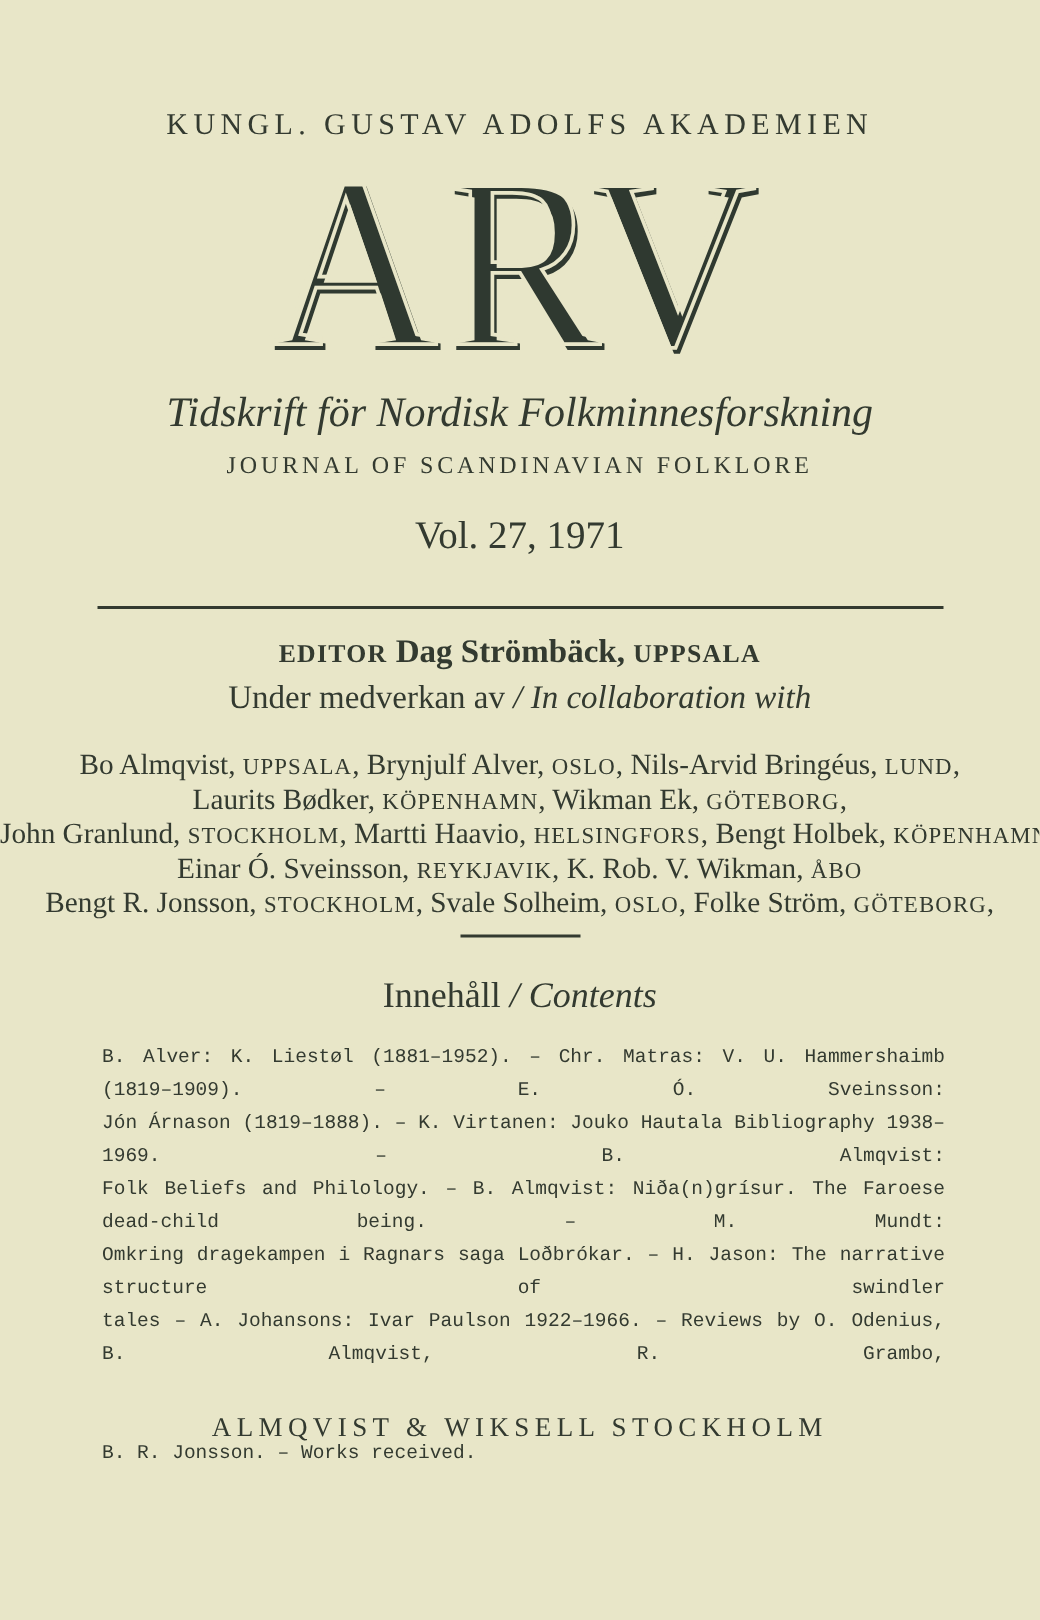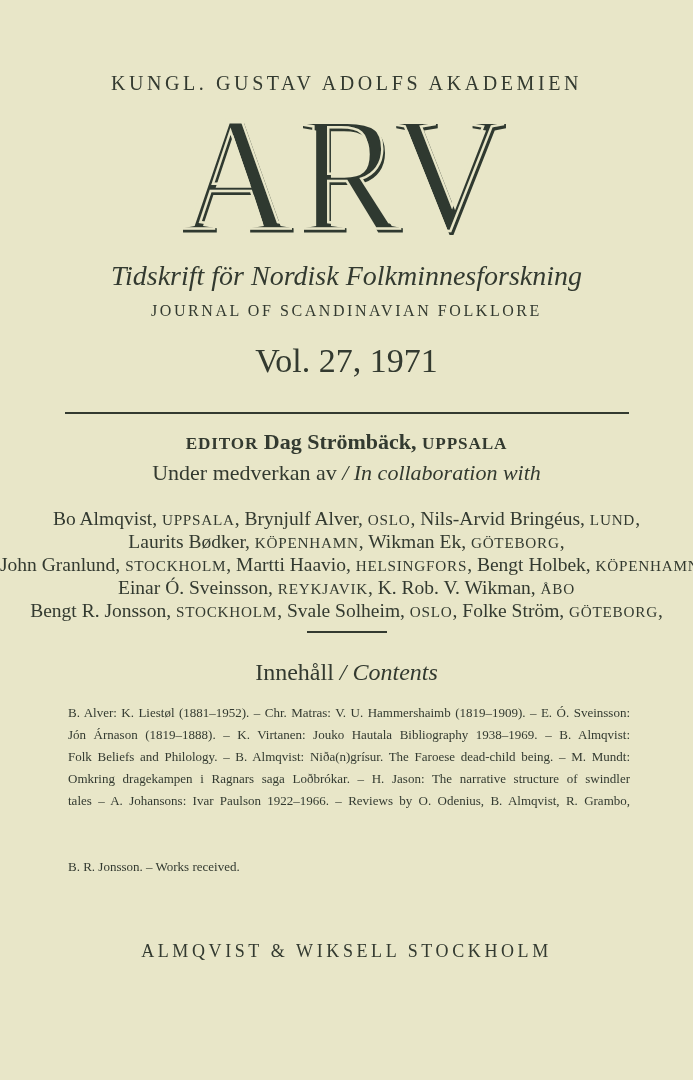--- a/index.html
+++ b/index.html
@@ -13,29 +13,29 @@
   .academy{margin-top:72px;font-size:20px;letter-spacing:0.18em;white-space:nowrap;}
   .arv-row{margin-top:0;line-height:1;transform:scaleX(0.95);}
   .arv-wrap{position:relative;display:inline-block;font-size:165px;line-height:1;letter-spacing:4px;color:#2f3930;}
   .arv-overlay{
     position:absolute;left:0;top:0;color:transparent;
     -webkit-text-stroke:2.5px #e8e6c8;
     transform:translate(-3px,-4px);pointer-events:none;user-select:none;
   }
   .sub-it{margin-top:0;font-size:28px;font-style:italic;white-space:nowrap;}
   .journal{margin-top:10px;font-size:16px;letter-spacing:0.16em;white-space:nowrap;}
-  .vol{margin-top:22px;font-size:34px;}
+  .vol{margin-top:22px;font-size:26px;}
   .rule-full{margin:32px auto 0;width:564px;height:2px;background:#333a30;}
   .editor{margin-top:15px;font-size:22px;line-height:1.2;font-weight:bold;}
   .collab-with{margin-top:5px;font-size:22px;line-height:1.2;}
   .collaborators{margin-top:21px;font-size:19.5px;line-height:22px;}
   .collab-line{white-space:nowrap;}
   .rule-short{margin:8px auto 0;width:80px;height:2px;background:#333a30;}
   .toc-heading{margin-top:25px;font-size:24px;line-height:1.2;}
-  .toc{margin:15px 63px 0 68px;font-size:13px;line-height:22px;text-align:justify;}
+  .toc{margin:15px 63px 0 68px;font-size:13px;line-height:22px;text-align:justify;font-family:Liberation Mono, monospace;}
   .toc-line{text-align:justify;text-align-last:justify;}
   .toc-line.last{text-align:left;text-align-last:left;margin-top:44px;}
   .publisher{position:absolute;left:0;right:0;top:941px;font-size:18px;letter-spacing:0.2em;white-space:nowrap;}
   .sc{font-size:0.78em;letter-spacing:0.05em;}
   .i{font-style:italic;}
 </style>
 </head>
 <body>
 
 <div class="page">

